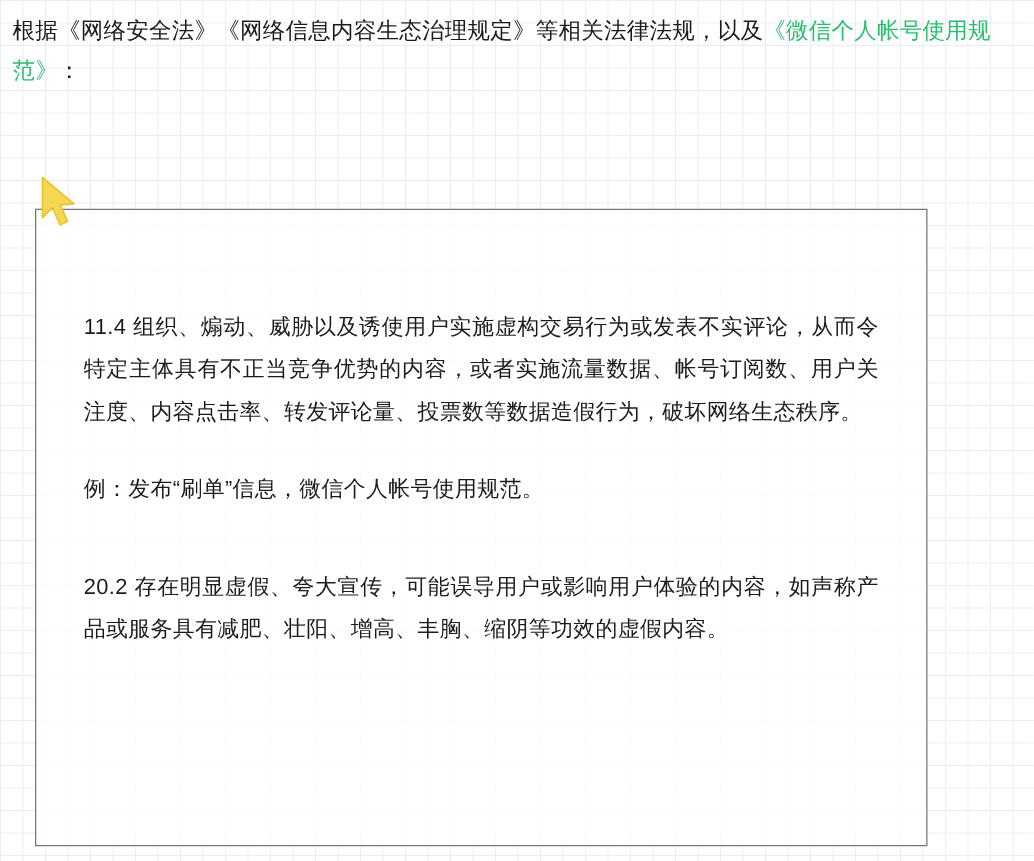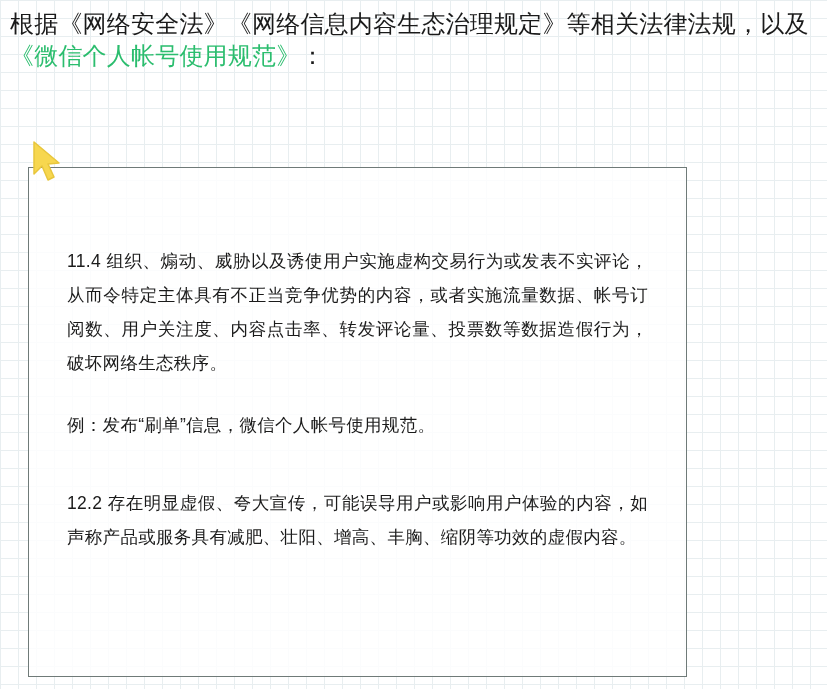--- a/index.html
+++ b/index.html
@@ -17,34 +17,34 @@
     background-size: 18px 18px;
     font-family: "Liberation Sans", "DejaVu Sans", sans-serif;
     overflow: hidden;
   }
 
   .intro {
     position: absolute;
     left: 10px;
     top: 8px;
     width: 810px;
-    font-size: 24px;
+    font-size: 18px;
     line-height: 32px;
     color: #1a1a1a;
     letter-spacing: 0.2px;
   }
   .intro .green {
     color: #2bbd6e;
   }
 
   .doc-box {
     position: absolute;
     left: 28px;
     top: 167px;
-    width: 659px;
+    width: 714px;
     height: 510px;
     border: 1px solid #6f7a78;
     background: rgba(255,255,255,0.82);
     box-sizing: border-box;
   }
 
   .doc-inner {
     padding: 76px 38px 0 38px;
   }
 
@@ -75,21 +75,21 @@
 <body>
 
 <div class="intro">
   <span>根据《网络安全法》《网络信息内容生态治理规定》等相关法律法规，以及</span><span class="green">《微信个人帐号使用规范》</span><span>：</span>
 </div>
 
 <div class="doc-box">
   <div class="doc-inner">
     <div class="para">11.4 组织、煽动、威胁以及诱使用户实施虚构交易行为或发表不实评论，从而令特定主体具有不正当竞争优势的内容，或者实施流量数据、帐号订阅数、用户关注度、内容点击率、转发评论量、投票数等数据造假行为，破坏网络生态秩序。</div>
     <div class="para">例：发布“刷单”信息，微信个人帐号使用规范。</div>
-    <div class="para gap-large">12.2 存在明显虚假、夸大宣传，可能误导用户或影响用户体验的内容，如声称产品或服务具有减肥、壮阳、增高、丰胸、缩阴等功效的虚假内容。</div>
+    <div class="para gap-large">20.2 存在明显虚假、夸大宣传，可能误导用户或影响用户体验的内容，如声称产品或服务具有减肥、壮阳、增高、丰胸、缩阴等功效的虚假内容。</div>
   </div>
 </div>
 
 <div class="cursor">
   <svg width="34" height="44" viewBox="0 0 34 44" xmlns="http://www.w3.org/2000/svg">
     <path d="M4 2 L4 34 L12 26 L18 40 L24 37 L18 24 L29 23 Z" fill="#f7d74f" stroke="#e8c63c" stroke-width="1.5" stroke-linejoin="round"></path>
   </svg>
 </div>
 
 </body></html>

